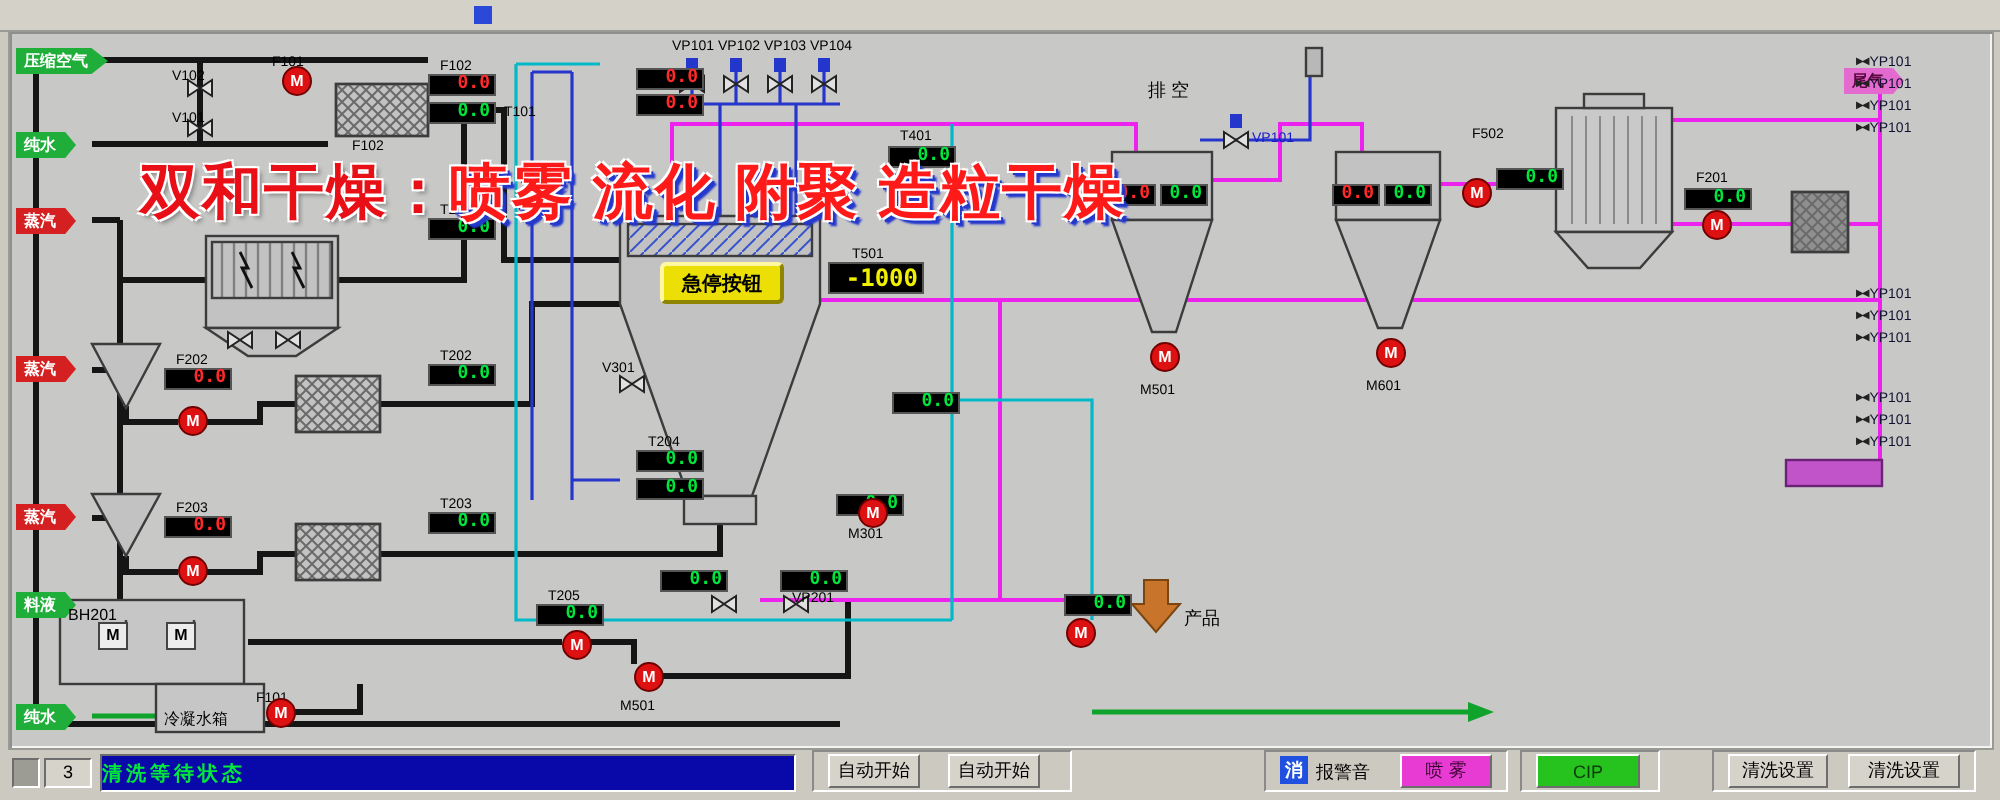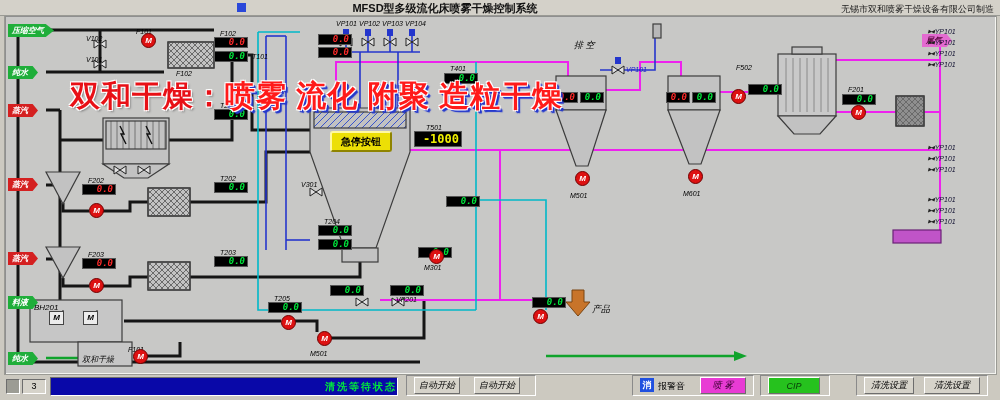--- a/index.html
+++ b/index.html
@@ -12,21 +12,21 @@
   #root{position:absolute;inset:0;}
   
   #titlebar{position:absolute;left:0;top:0;width:1000px;height:15px;background:#d4d1c9;border-bottom:1px solid #9a9a94;z-index:5;}
   #title-icon{position:absolute;left:237px;top:3px;width:9px;height:9px;background:#2b48d9;}
   #app-title{position:absolute;left:0;top:1px;width:890px;text-align:center;font-size:11px;font-weight:bold;color:#111;}
   #mfr{position:absolute;right:6px;top:3px;font-size:9px;color:#222;}
   
   #panel{position:absolute;left:4px;top:15px;width:991px;height:358px;background:#c8c8c6;border:1px solid #9a9a94;
          box-shadow:inset 1px 1px 0 #8f8f8f, inset -1px -1px 0 #f4f4f0;z-index:1;}
   #pipes{position:absolute;left:0;top:0;z-index:2;pointer-events:none;}
-  #gen{position:absolute;left:0;top:0;width:1000px;height:292px;z-index:3;font-style:italic;}
+  #gen{position:absolute;left:0;top:0;width:1000px;height:292px;z-index:3;}
   
   .feed{position:absolute;height:13px;line-height:13px;padding:0 10px 0 4px;font-size:8px;font-weight:bold;color:#fff;white-space:nowrap;
         clip-path:polygon(0 0,82% 0,100% 50%,82% 100%,0 100%);}
   .tag{position:absolute;font-size:7px;line-height:1;color:#000;white-space:nowrap;text-align:right;}
   .disp{position:absolute;height:11px;background:#000;border:1px solid #555;display:flex;align-items:center;justify-content:flex-end;padding-right:2px;box-sizing:border-box;}
   .dg{font-family:"DejaVu Sans Mono",monospace;font-size:9px;font-weight:bold;line-height:1;}
   .dg.g{color:#00e63c}.dg.r{color:#ff2a2a}.dg.y{color:#f0f000}
   .disp.big{width:48px;height:16px;}
   .disp.big .dg{font-size:12px;}
   .pump{position:absolute;width:13px;height:13px;border-radius:50%;background:#dd1111;border:1px solid #700000;color:#fff;
@@ -44,21 +44,21 @@
   
   #watermark{position:absolute;left:70px;top:76px;z-index:6;white-space:nowrap;font-weight:bold;font-size:30px;letter-spacing:1px;pointer-events:none;}
   #wm1{text-shadow:-1px -1px 0 #fff,1px -1px 0 #fff,-1px 1px 0 #fff,1px 1px 0 #fff,2px 2px 2px #888;}
   #wm2{text-shadow:-1px -1px 0 #fff,1px -1px 0 #fff,-1px 1px 0 #fff,1px 1px 0 #fff,2px 2px 0 #2438cc,3px 3px 1px #2438cc;}
   
   .tbgroup{position:absolute;top:375px;height:21px;border:1px solid;border-color:#8a8a8a #ffffff #ffffff #8a8a8a;box-sizing:border-box;z-index:4;}
   #corner-box{position:absolute;left:6px;top:379px;width:12px;height:13px;background:#9c9c94;border:1px solid;border-color:#6d6d6d #fff #fff #6d6d6d;z-index:5;}
   #counter{position:absolute;left:22px;top:379px;width:22px;height:13px;background:#d6d3ca;border:1px solid;border-color:#6d6d6d #fff #fff #6d6d6d;
            font-size:9px;color:#000;text-align:center;line-height:13px;z-index:5;}
   #statusbar{position:absolute;left:50px;top:377px;width:346px;height:17px;background:#0908a8;border:1px solid;border-color:#6d6d6d #fff #fff #6d6d6d;
-             display:flex;align-items:center;justify-content:flex-end;z-index:5;}
+             display:flex;align-items:center;justify-content:flex-start;z-index:5;}
   #statusbar span{color:#00e83c;font-size:10px;font-weight:bold;letter-spacing:2px;}
   .btn{position:absolute;top:377px;height:17px;background:#d6d3ca;border:1px solid;border-color:#ffffff #6d6d6d #6d6d6d #ffffff;
        font-size:9px;color:#000;display:flex;align-items:center;justify-content:center;z-index:5;cursor:pointer;white-space:nowrap;box-sizing:border-box;}
   #mutegrp{position:absolute;left:640px;top:377px;width:58px;height:17px;z-index:5;cursor:pointer;}
   #muteicon{position:absolute;left:0;top:1px;width:14px;height:14px;background:#2050e0;color:#fff;font-size:9px;font-weight:bold;text-align:center;line-height:14px;}
   #mutelbl{position:absolute;left:18px;top:3px;font-size:9px;color:#000;}
 </style>
 </head>
 <body>
 
@@ -228,21 +228,21 @@
       <div class="tag" style="left: 574px; top: 41px; color: rgb(0, 0, 0); font-size: 9px;">排 空</div>
       <div class="tag" style="left: 626px; top: 66px; color: rgb(26, 26, 204); font-size: 7px;">VP101</div>
       <div class="tag" style="left: 736px; top: 64px; color: rgb(0, 0, 0); font-size: 7px;">F502</div>
       <div class="tag" style="left: 570px; top: 192px; color: rgb(0, 0, 0); font-size: 7px;">M501</div>
       <div class="tag" style="left: 683px; top: 190px; color: rgb(0, 0, 0); font-size: 7px;">M601</div>
       <div class="tag" style="left: 301px; top: 181px; color: rgb(0, 0, 0); font-size: 7px;">V301</div>
       <div class="tag" style="left: 396px; top: 296px; color: rgb(0, 0, 0); font-size: 7px;">VP201</div>
       <div class="tag" style="left: 424px; top: 264px; color: rgb(0, 0, 0); font-size: 7px;">M301</div>
       <div class="tag" style="left: 426px; top: 124px; color: rgb(0, 0, 0); font-size: 7px;">T501</div>
       <div class="tag" style="left: 34px; top: 304px; color: rgb(0, 0, 0); font-size: 8px;">BH201</div>
-      <div class="tag" style="left: 82px; top: 356px; color: rgb(0, 0, 0); font-size: 8px;">双和干燥</div>
+      <div class="tag" style="left: 82px; top: 356px; color: rgb(0, 0, 0); font-size: 8px;">冷凝水箱</div>
       <div class="tag" style="left: 128px; top: 346px; color: rgb(0, 0, 0); font-size: 7px;">F101</div>
       <div class="tag" style="left: 310px; top: 350px; color: rgb(0, 0, 0); font-size: 7px;">M501</div>
       <div class="tag" style="left: 592px; top: 305px; color: rgb(0, 0, 0); font-size: 9px;">产品</div>
       <div class="disp" style="left: 214px; top: 37px; width: 34px;">
         <span class="dg r">0.0</span>
       </div>
       <div class="tag" style="left: 220px; top: 30px;">F102</div>
       <div class="disp" style="left: 214px; top: 51px; width: 34px;">
         <span class="dg g">0.0</span>
       </div>
@@ -386,22 +386,20 @@
 
   <button id="estop">急停按钮</button>
   <div id="weight" class="disp big">
     <span class="dg y">-1000</span>
   </div>
 
   <div id="watermark"><span id="wm1" style="color: rgb(232, 16, 22);">双和干燥：</span><span id="wm2" style="color: rgb(255, 26, 26);">喷雾 流化 附聚 造粒干燥</span></div>
 
   <div id="titlebar">
     <span id="title-icon" style="background: rgb(43, 72, 217);"></span>
-    <span id="app-title">MFSD型多级流化床喷雾干燥控制系统</span>
-    <span id="mfr">无锡市双和喷雾干燥设备有限公司制造</span>
   </div>
 
   <div class="tbgroup" style="left:406px;width:130px;"></div>
   <div class="tbgroup" style="left:632px;width:122px;"></div>
   <div class="tbgroup" style="left:760px;width:70px;"></div>
   <div class="tbgroup" style="left:856px;width:132px;"></div>
 
   <div id="corner-box"></div>
   <div id="counter">3</div>
   <div id="statusbar">

